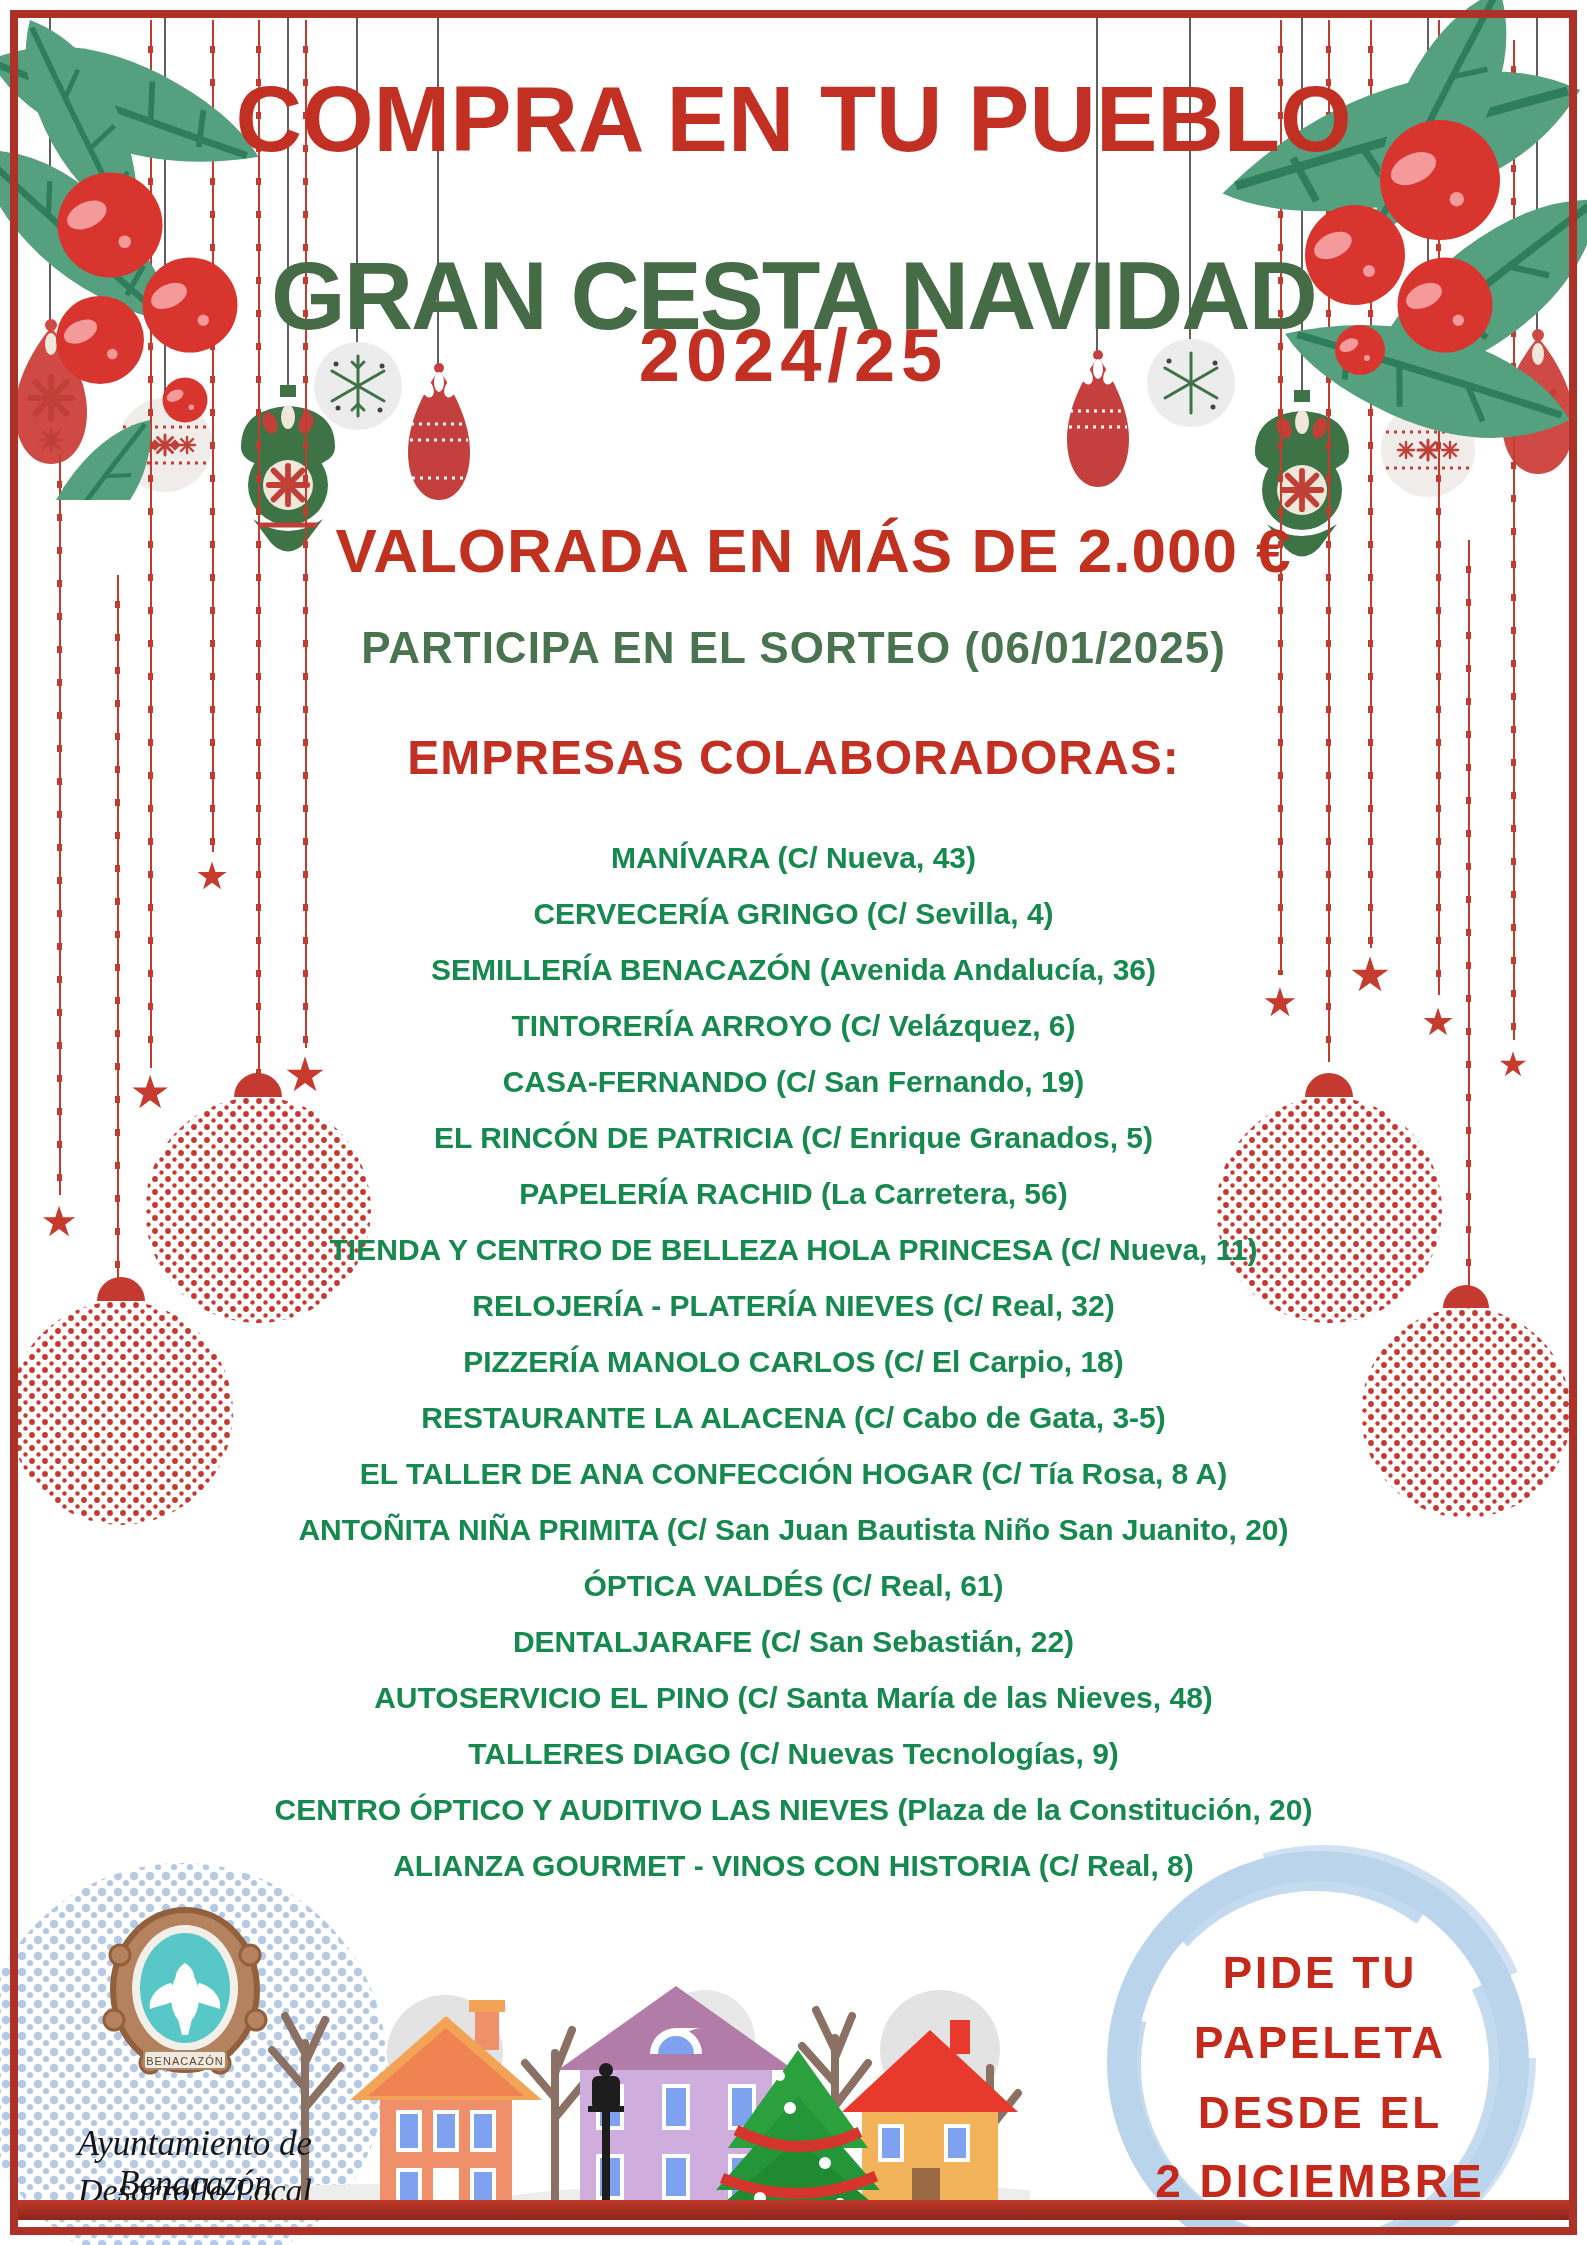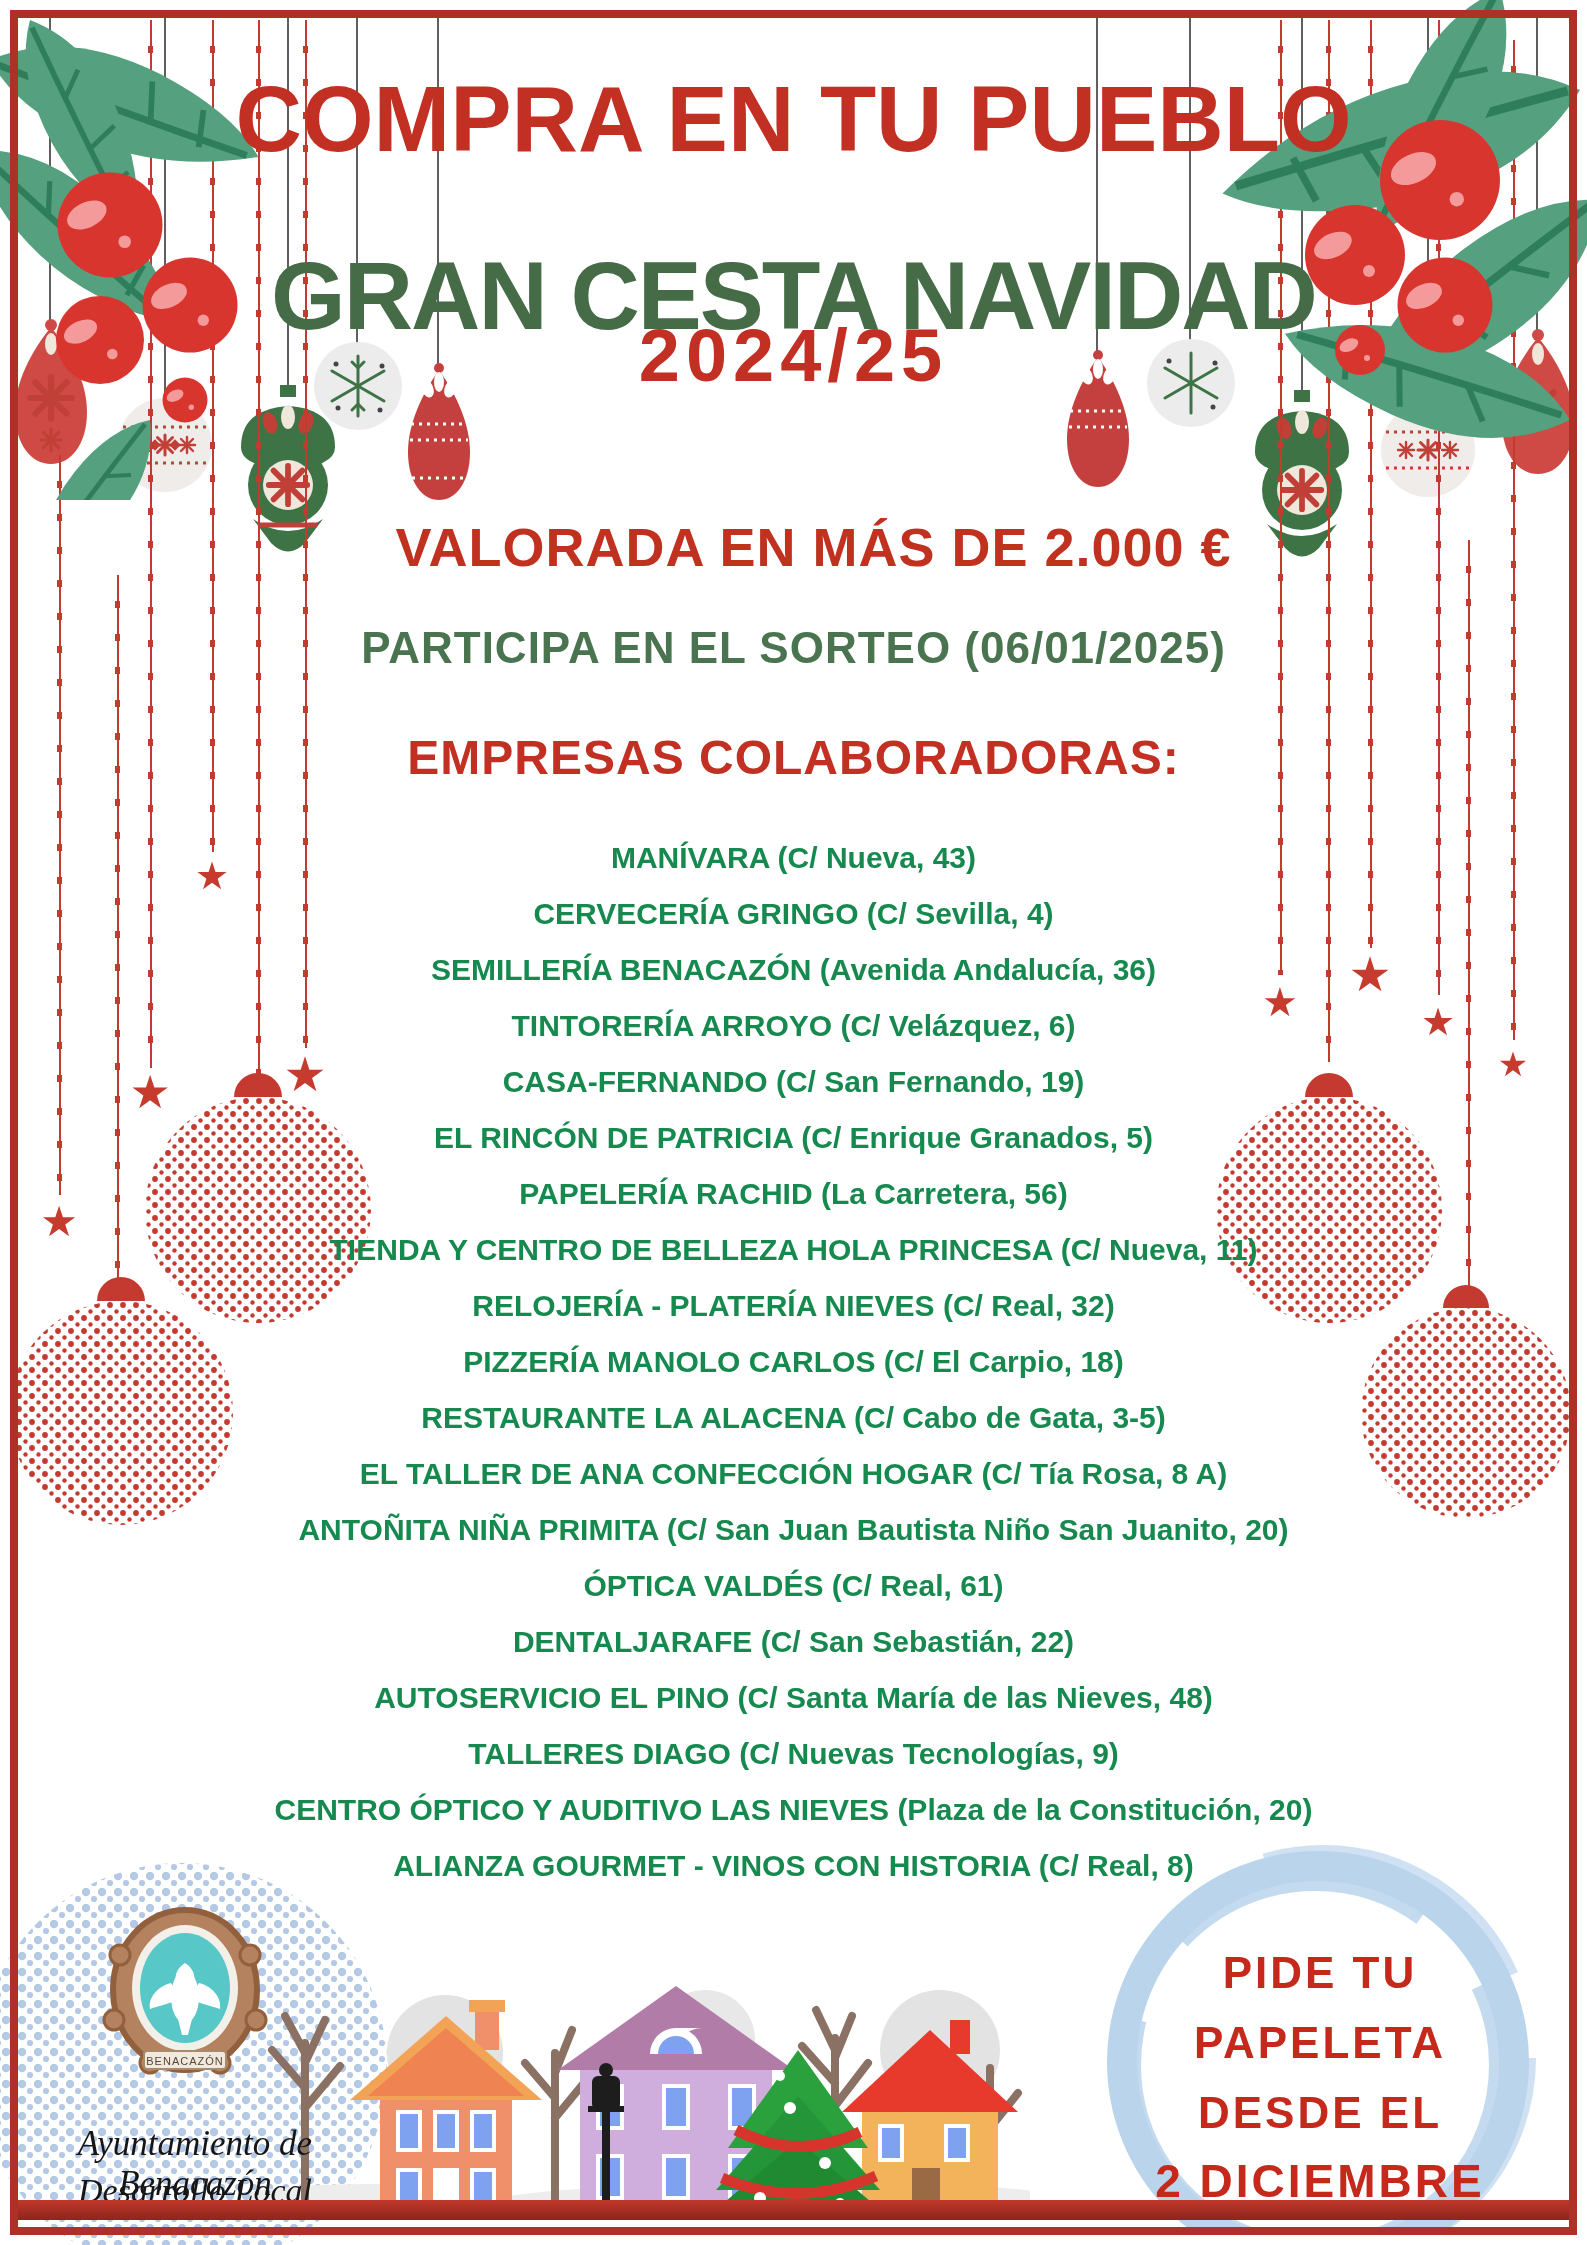--- a/index.html
+++ b/index.html
@@ -8,21 +8,21 @@
   
   .frame{position:absolute;inset:10px;border:8px solid #ad3127;z-index:7;pointer-events:none;}
   .groundbar{position:absolute;left:18px;right:18px;top:2200px;height:20px;
              background:linear-gradient(#c0392b,#8e241c);z-index:6;}
   
   .headline{position:absolute;left:0;right:0;text-align:center;font-weight:700;line-height:1.08;z-index:5;}
   .t-red{color:#c23023;}
   .title1{top:70px;font-size:92px;letter-spacing:0px;}
   .title2{top:244px;font-size:96px;letter-spacing:-2px;color:#456b47;}
   .season{top:316px;font-size:74px;letter-spacing:6px;color:#c23023;}
-  .value{top:518px;font-size:54px;letter-spacing:1px;color:#c0311f;padding-left:40px;}
+  .value{top:518px;font-size:62px;letter-spacing:1px;color:#c0311f;padding-left:40px;}
   .raffle{top:624px;font-size:44px;letter-spacing:1px;color:#4a7450;}
   .emp-head{top:732px;font-size:48px;letter-spacing:1px;color:#c23023;}
   .companies{position:absolute;top:830px;left:0;right:0;text-align:center;z-index:5;}
   .company{height:56px;line-height:56px;font-size:30px;font-weight:700;color:#16894f;}
   
   .hang{position:absolute;width:2px;background:#5f5f5f;z-index:1;}
   .bstr{position:absolute;width:5px;z-index:1;
         background-image:repeating-linear-gradient(to bottom,rgba(0,0,0,0) 0 26px,#c13b2e 26px 33px),
                          linear-gradient(#c13b2e,#c13b2e);
         background-size:100% 100%,2px 100%;

